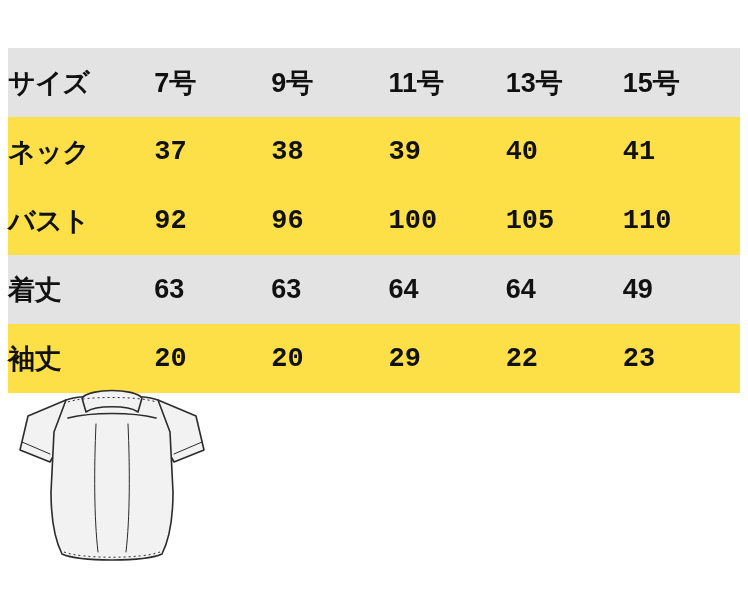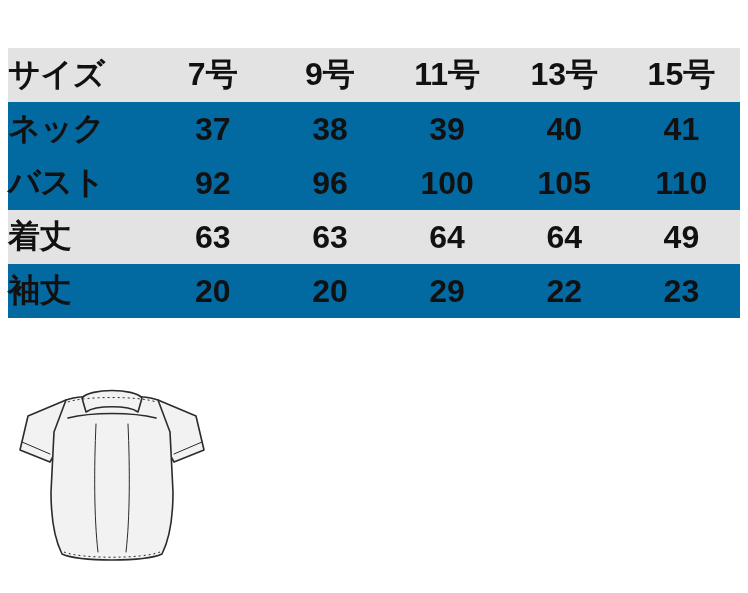--- a/index.html
+++ b/index.html
@@ -23,40 +23,41 @@
   table.size-table {
     position: absolute;
     left: 8px;
     top: 48px;
     width: 732px;
     border-collapse: collapse;
     table-layout: fixed;
   }
   table.size-table td {
     padding: 0;
-    height: 54px;
+    height: 69px;
     vertical-align: middle;
-    font-size: 32px;
+    font-size: 27px;
     font-weight: bold;
     color: #111111;
   }
   table.size-table tr.shaded td {
     background: #e3e3e3;
   }
   table.size-table tr.plain td {
-    background: #0369a1;
+    background: #fde047;
+    font-family: Liberation Mono, monospace;
   }
   td.label {
     width: 140px;
     text-align: left;
     padding-left: 8px;
     letter-spacing: -0.5px;
   }
   td.val {
-    text-align: center;
+    text-align: left;
   }
   td.head {
     font-size: 27px;
     font-weight: bold;
   }
   
   col.c-label { width: 146px; }
   col.c-v { width: 117px; }
 
   .shirt-wrap {

